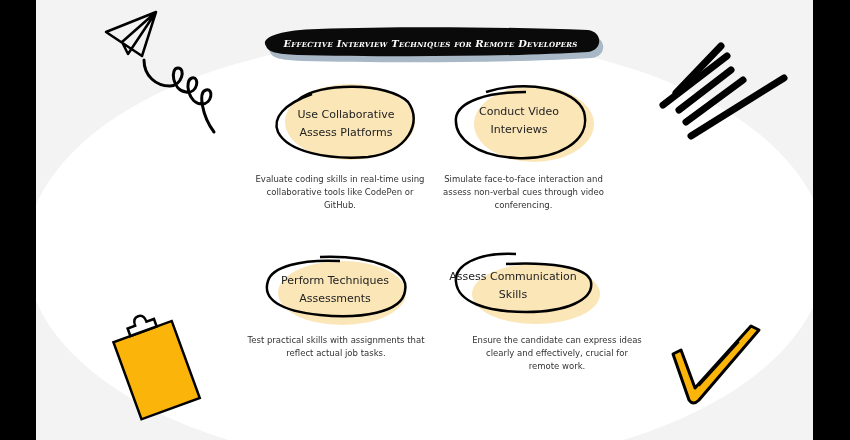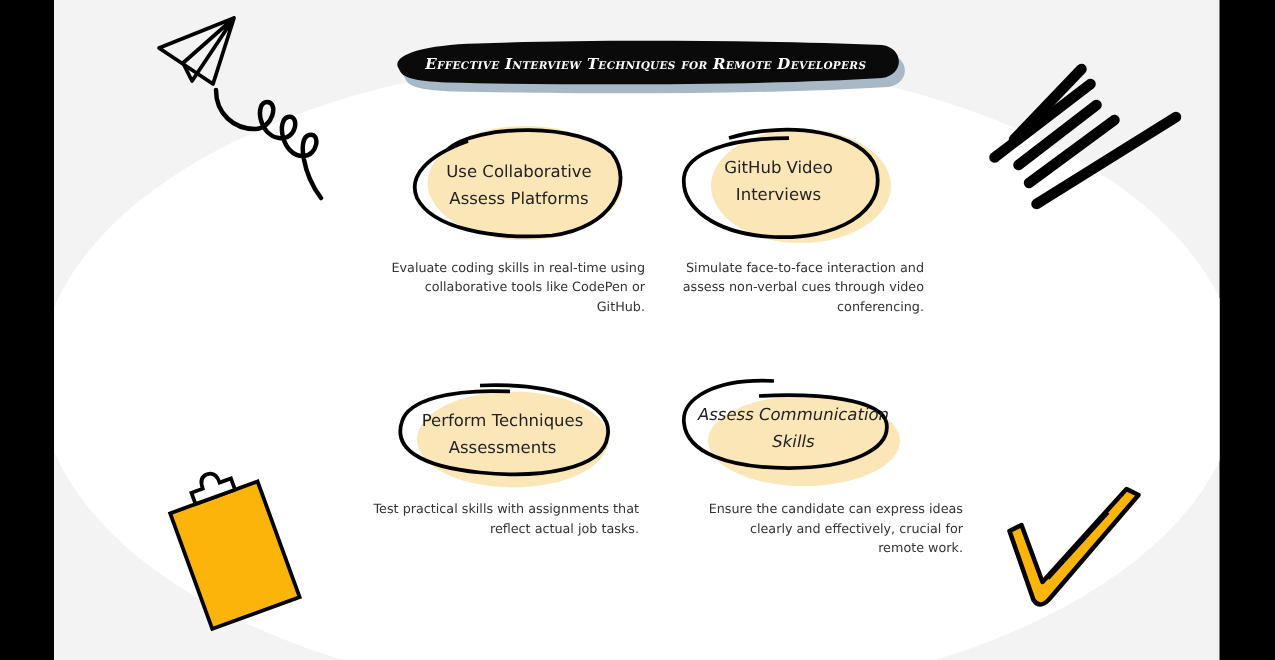--- a/index.html
+++ b/index.html
@@ -3,21 +3,21 @@
 <meta charset="utf-8">
 <style>
   html,body{margin:0;padding:0;}
   body{width:850px;height:440px;background:#000;position:relative;overflow:hidden;font-family:"DejaVu Sans",sans-serif;}
   .canvas{position:absolute;left:36px;top:0;width:777px;height:440px;background:#f3f3f3;overflow:hidden;}
   .blob{position:absolute;left:-10px;top:38px;width:800px;height:430px;background:#fff;border-radius:50%;}
   .title-banner{position:absolute;left:222px;top:26px;width:345px;height:34px;}
   .title-text{position:absolute;left:222px;top:26px;width:345px;height:34px;display:flex;align-items:center;justify-content:center;color:#fff;font-family:"DejaVu Serif",serif;font-style:italic;font-weight:bold;font-size:10px;letter-spacing:0.2px;font-variant:small-caps;}
   .shape{position:absolute;}
   .card-title{position:absolute;display:flex;align-items:center;justify-content:center;text-align:center;font-size:11px;color:#222;line-height:18px;}
-  .card-desc{position:absolute;text-align:right;font-size:8.5px;color:#333;line-height:13px;}
+  .card-desc{position:absolute;text-align:center;font-size:8.5px;color:#333;line-height:13px;}
   svg{position:absolute;overflow:visible;}
 </style>
 </head>
 <body>
 
 <div class="canvas">
   <div class="blob"></div>
 
   <svg class="title-banner" viewBox="0 0 345 34" width="345" height="34">
     <path d="M8 22 C2 14 20 6 60 5 C140 2 250 3 330 6 C345 8 345 26 330 28 C250 33 120 33 40 31 C18 30 10 28 8 22 Z" fill="#a9b8c6" transform="translate(4,4)"></path>
@@ -61,34 +61,34 @@
     </svg>
     <div class="card-title" style="left:244px;top:103px;width:132px;height:42px;">Use Collaborative Assess Platforms</div>
     <div class="card-desc" style="left:214px;top:173px;width:180px;">Evaluate coding skills in real-time using collaborative tools like CodePen or GitHub.</div>
   </div>
 
   <div>
     <svg class="shape" style="left:410px;top:82px;" width="150" height="80" viewBox="0 0 150 80">
       <ellipse cx="88" cy="42" rx="60" ry="38" fill="#fbe6b8"></ellipse>
       <path d="M40 10 C80 -2 130 6 138 30 C146 60 110 78 70 76 C30 74 8 56 10 36 C12 20 40 10 80 10" fill="none" stroke="#000" stroke-width="2.5"></path>
     </svg>
-    <div class="card-title" style="left:418px;top:110px;width:130px;height:22px;">GitHub Video Interviews</div>
+    <div class="card-title" style="left:418px;top:110px;width:130px;height:22px;">Conduct Video Interviews</div>
     <div class="card-desc" style="left:395px;top:173px;width:185px;">Simulate face-to-face interaction and assess non-verbal cues through video conferencing.</div>
   </div>
 
   <div>
     <svg class="shape" style="left:224px;top:255px;" width="150" height="70" viewBox="0 0 150 70">
       <ellipse cx="82" cy="38" rx="64" ry="32" fill="#fbe6b8"></ellipse>
       <path d="M60 2 C110 0 150 14 145 36 C142 58 100 64 60 60 C20 56 2 44 8 26 C12 12 40 4 80 6" fill="none" stroke="#000" stroke-width="2.5"></path>
     </svg>
     <div class="card-title" style="left:244px;top:270px;width:110px;height:40px;">Perform Techniques Assessments</div>
     <div class="card-desc" style="left:210px;top:334px;width:180px;">Test practical skills with assignments that reflect actual job tasks.</div>
   </div>
 
   <div>
     <svg class="shape" style="left:410px;top:252px;" width="160" height="72" viewBox="0 0 160 72">
       <ellipse cx="90" cy="42" rx="64" ry="30" fill="#fbe6b8"></ellipse>
       <path d="M70 2 C30 0 8 14 10 30 C12 50 40 60 80 60 C120 60 148 48 145 30 C142 14 100 10 60 12" fill="none" stroke="#000" stroke-width="2.5"></path>
     </svg>
-    <div class="card-title" style="left:418px;top:276px;width:150px;height:20px;font-style:italic;">Assess Communication Skills</div>
+    <div class="card-title" style="left:402px;top:276px;width:150px;height:20px;">Assess Communication Skills</div>
     <div class="card-desc" style="left:400px;top:334px;width:170px;margin-left:36px;">Ensure the candidate can express ideas clearly and effectively, crucial for remote work.</div>
   </div>
 </div>
 
 </body></html>

